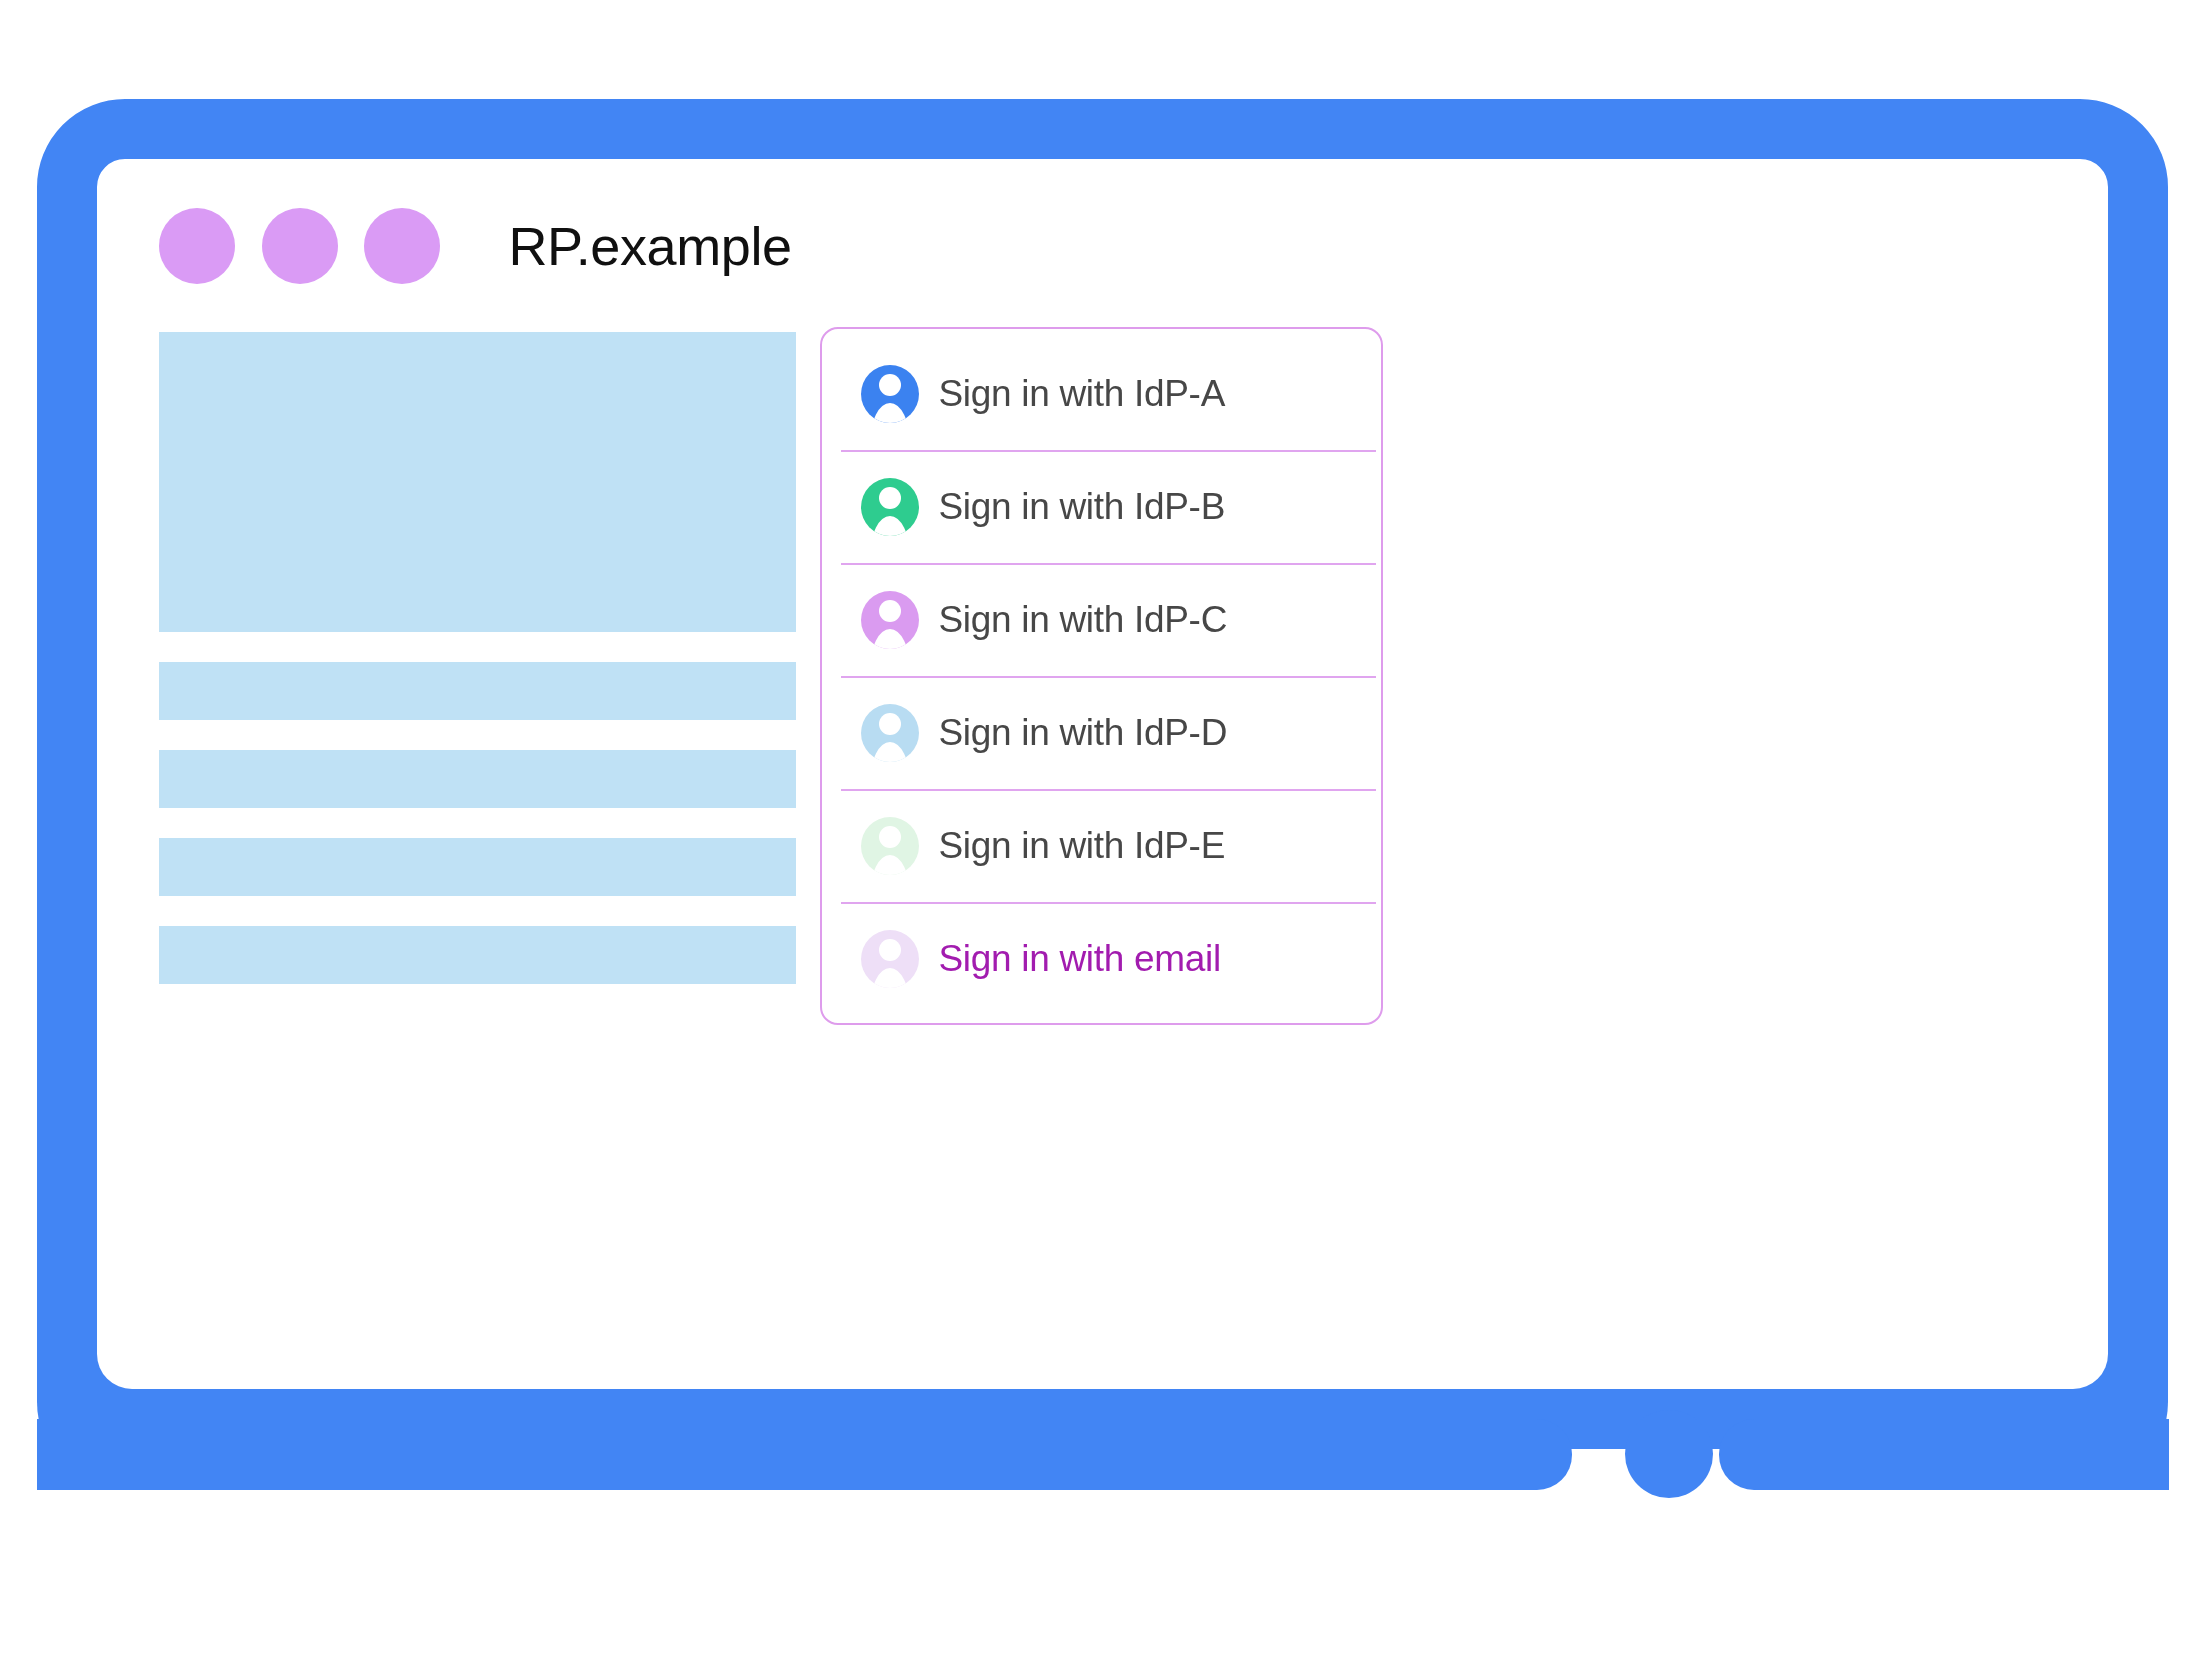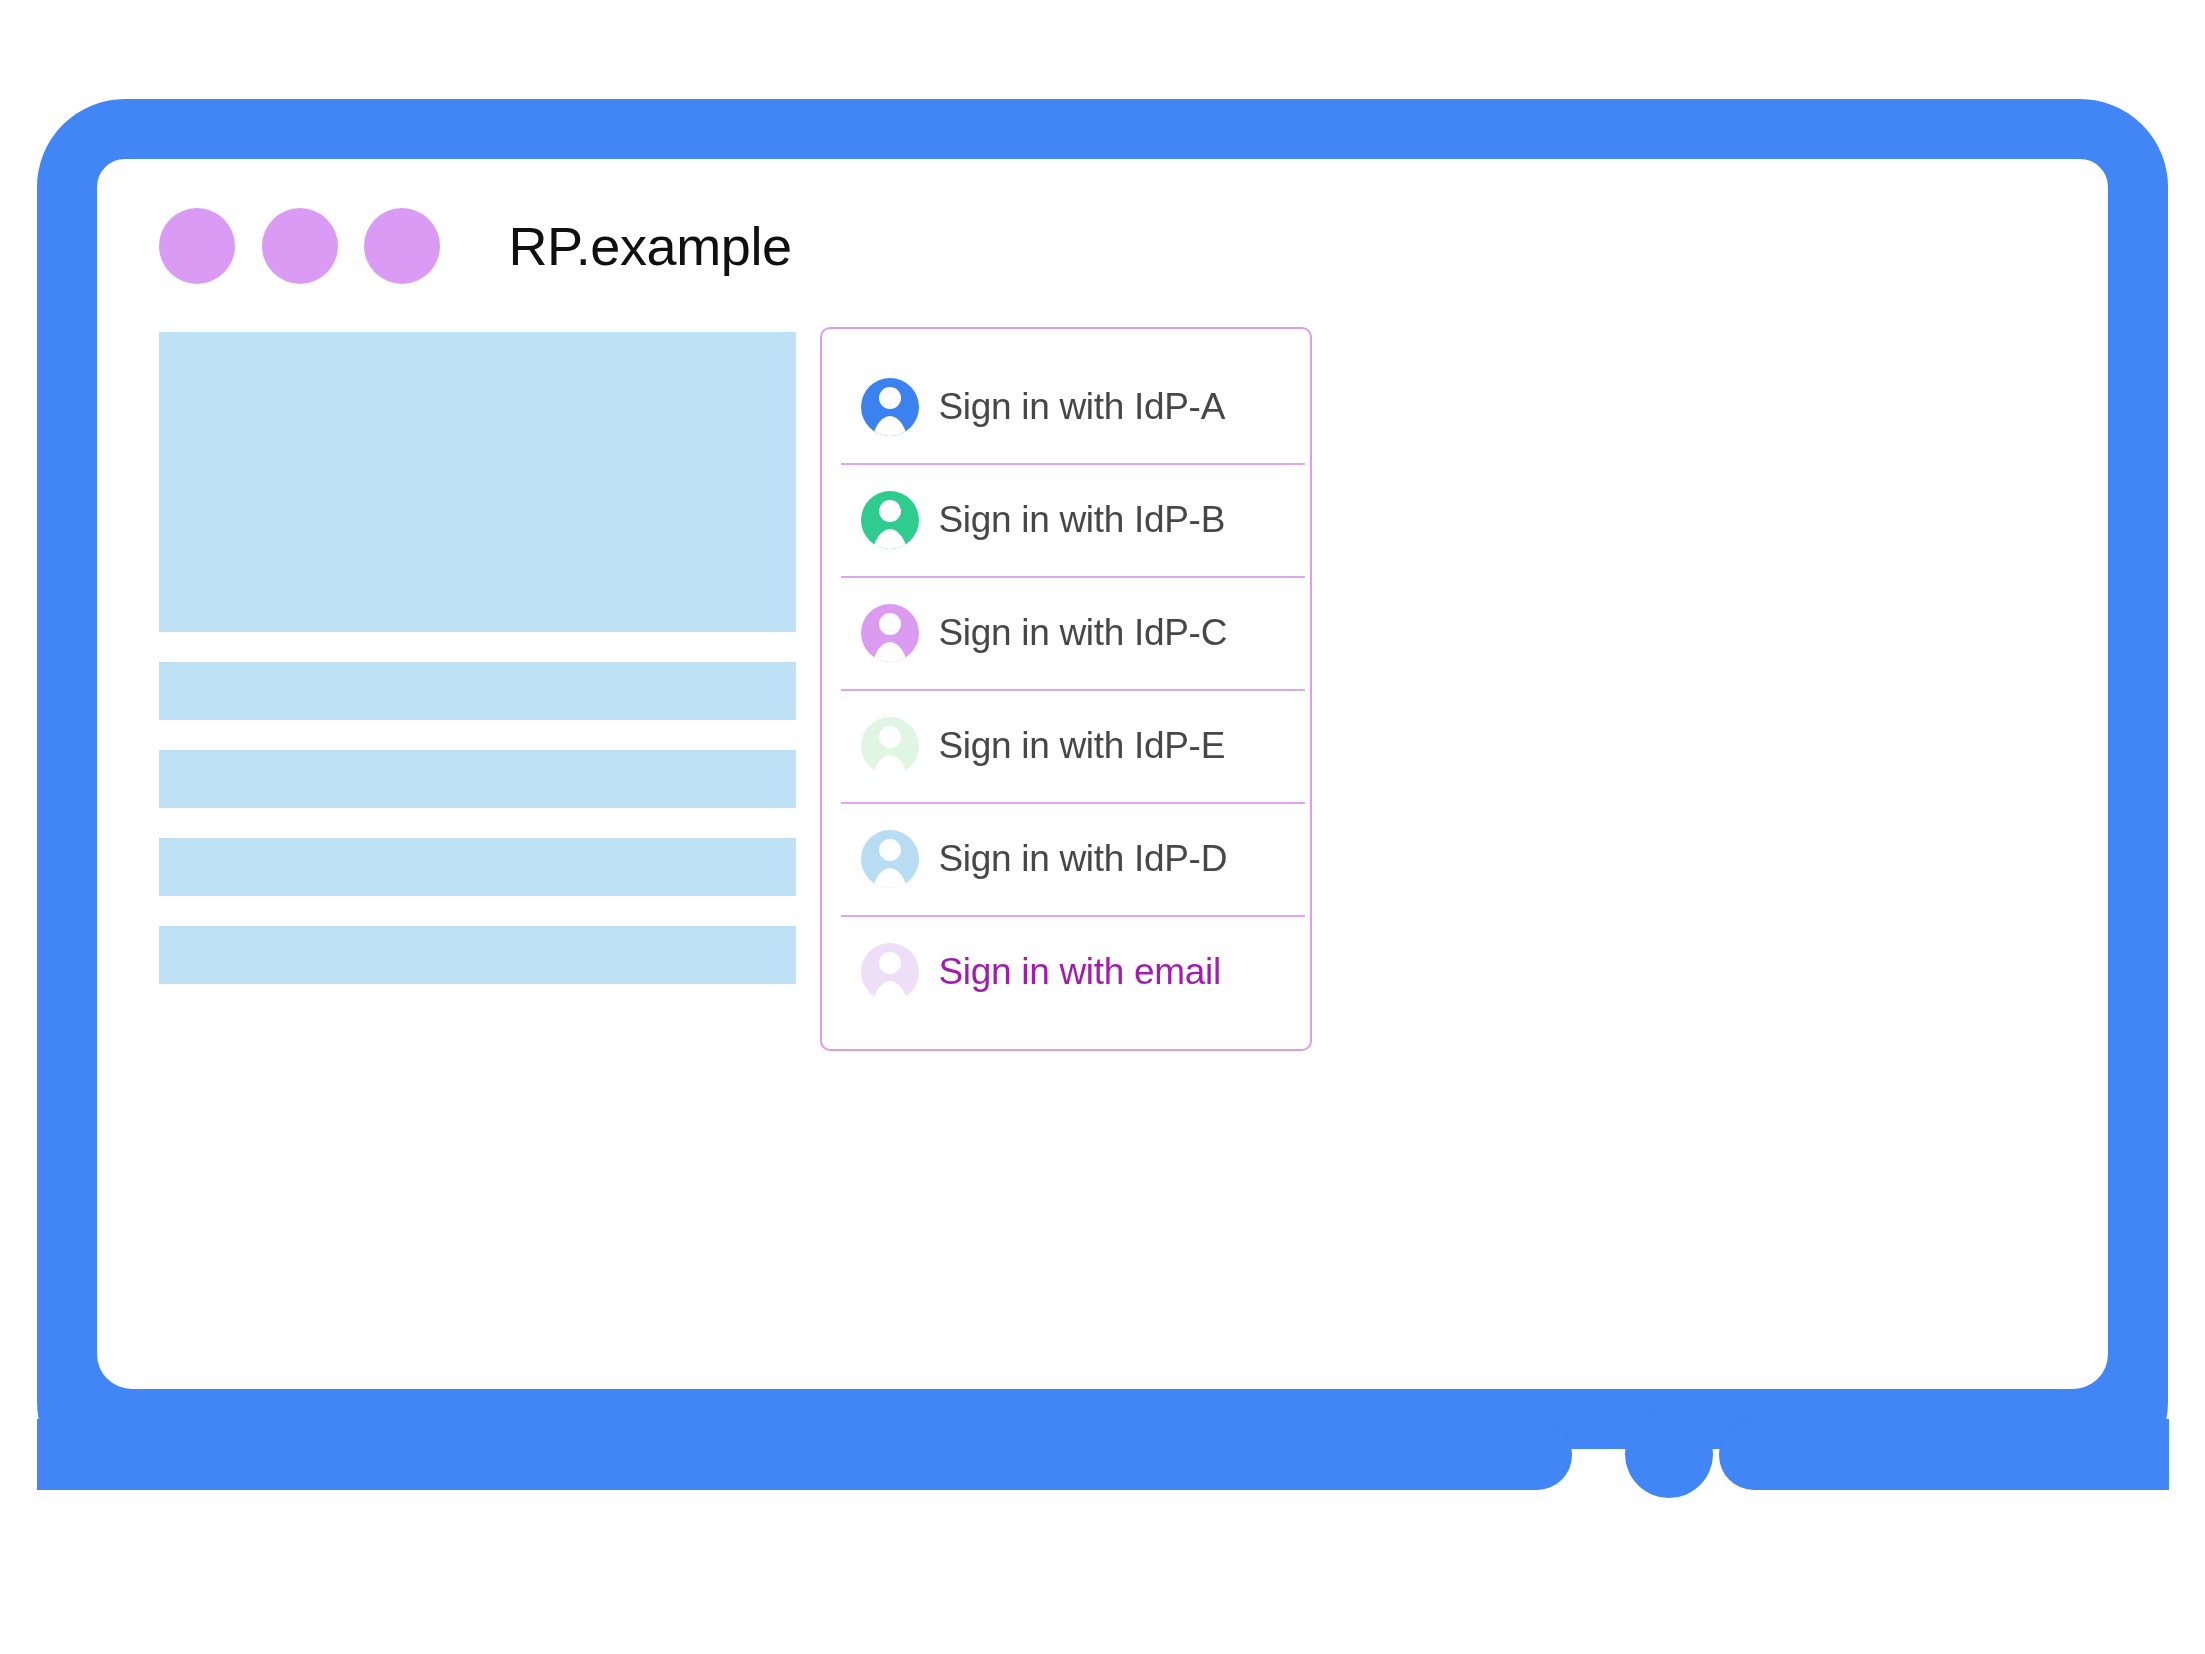--- a/index.html
+++ b/index.html
@@ -128,26 +128,26 @@
   .ph-block {
     background: var(--ph);
     width: 637px;
   }
 
   
   #signin-panel {
     position: absolute;
     left: 723px;
     top: 168px;
-    width: 492px;
+    width: 563px;
     box-sizing: border-box;
     background: #ffffff;
     border: 2.6px solid var(--panel-border);
-    border-radius: 10px;
-    padding: 21px 0;
+    border-radius: 18px;
+    padding: 8px 0;
   }
   .signin-row {
     display: flex;
     align-items: center;
     height: 113px;
     padding-left: 39px;
     box-sizing: border-box;
     position: relative;
     cursor: pointer;
   }
@@ -241,32 +241,32 @@
           <span class="signin-label" style="color: rgb(71, 71, 71);">Sign in with IdP-B</span>
         </div>
         <div class="signin-row">
           <div class="avatar" style="background: rgb(218, 155, 240);">
             <div class="head"></div>
             <div class="body"></div>
           </div>
           <span class="signin-label" style="color: rgb(71, 71, 71);">Sign in with IdP-C</span>
         </div>
         <div class="signin-row">
+          <div class="avatar" style="background: rgb(184, 220, 242);">
+            <div class="head"></div>
+            <div class="body"></div>
+          </div>
+          <span class="signin-label" style="color: rgb(71, 71, 71);">Sign in with IdP-D</span>
+        </div>
+        <div class="signin-row">
           <div class="avatar" style="background: rgb(224, 245, 228);">
             <div class="head"></div>
             <div class="body"></div>
           </div>
           <span class="signin-label" style="color: rgb(71, 71, 71);">Sign in with IdP-E</span>
-        </div>
-        <div class="signin-row">
-          <div class="avatar" style="background: rgb(184, 220, 242);">
-            <div class="head"></div>
-            <div class="body"></div>
-          </div>
-          <span class="signin-label" style="color: rgb(71, 71, 71);">Sign in with IdP-D</span>
         </div>
         <div class="signin-row">
           <div class="avatar" style="background: rgb(238, 223, 247);">
             <div class="head"></div>
             <div class="body"></div>
           </div>
           <span class="signin-label" style="color: #a21caf;">Sign in with email</span>
         </div>
       </div>
 

